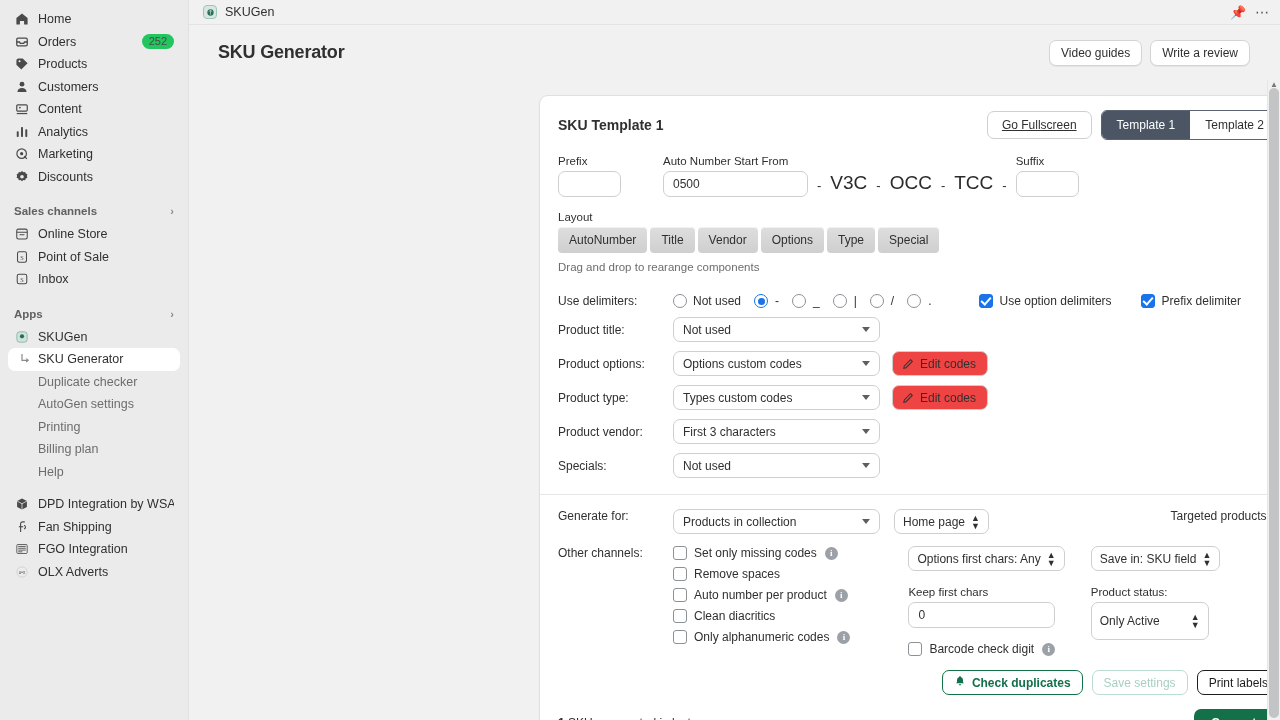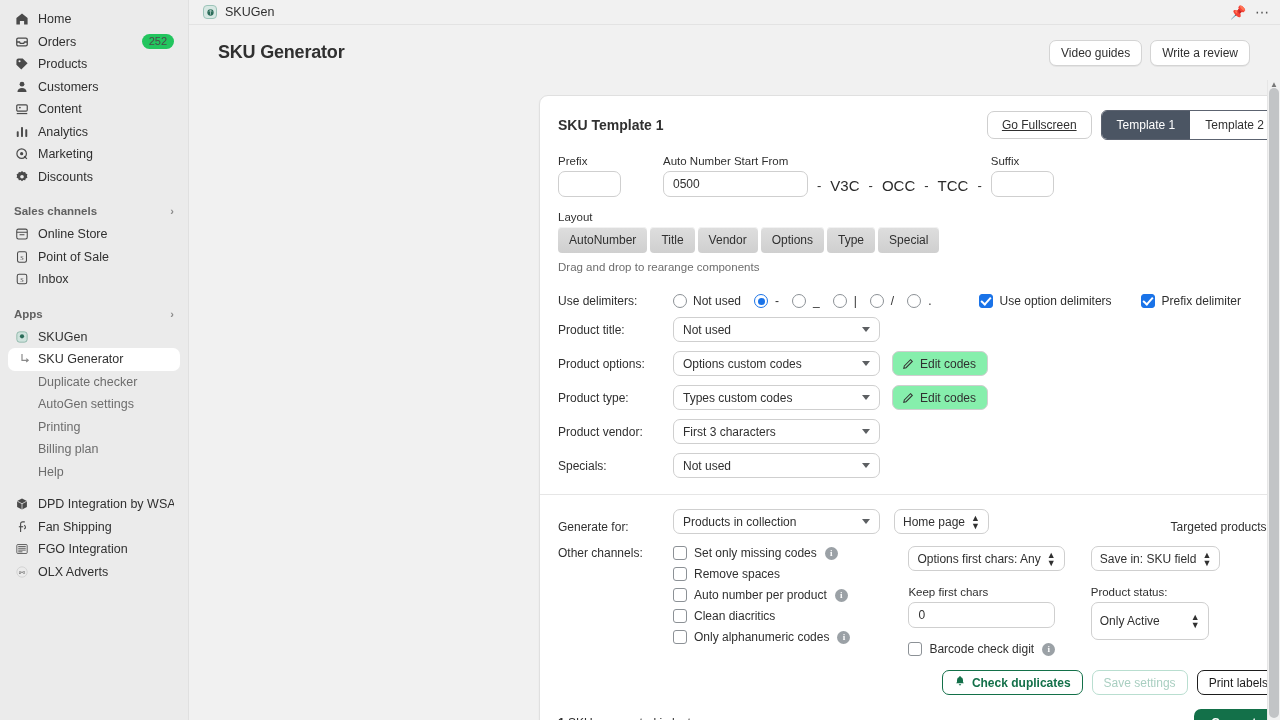--- a/index.html
+++ b/index.html
@@ -126,21 +126,21 @@
   .fld { display: flex; flex-direction: column; }
   .fld-label { font-size: 11.5px; color: #303030; margin-bottom: 4px; }
   .txtinput {
     border: 1px solid #cfcfcf; border-radius: 7px;
     height: 26px; background: #fff; font-size: 12px;
     color: #303030; padding: 0 9px; font-family: inherit; outline: none;
   }
   .w-prefix { width: 63px; }
   .w-autonum { width: 145px; }
   .w-suffix { width: 63px; }
-  .sku-part { font-size: 15px; color: #2b2b2b; padding: 0 0 3px 0; display:flex; align-items:flex-end; height: 26px;}
+  .sku-part { font-size: 19px; color: #2b2b2b; padding: 0 0 3px 0; display:flex; align-items:flex-end; height: 26px;}
   .dashsep { font-size: 13px; color: #2b2b2b; padding: 0 9px 4px 9px; display:flex; align-items:flex-end; height:26px;}
 
   
   .layout-label { font-size: 11.5px; color: #303030; margin-top: 14px; }
   .chips { display: flex; gap: 3px; margin-top: 4px; }
   .chip {
     background: linear-gradient(180deg,#dedede 0%,#cfcfcf 100%);
     border-radius: 4px; height: 26px; padding: 0 11px;
     font-size: 12px; color: #303030;
     display: flex; align-items: center; cursor: grab;
@@ -181,28 +181,28 @@
     display: flex; align-items: center; padding: 0 9px;
     font-size: 12px; color: #303030; cursor: pointer;
   }
   .select .caret {
     position: absolute; right: 9px; width: 0; height: 0;
     border-left: 4.5px solid transparent; border-right: 4.5px solid transparent;
     border-top: 5px solid #5c5f62;
   }
   .btn-edit {
     margin-left: 12px; border: 1px solid #cfcfcf; border-radius: 7px;
-    height: 25px; padding: 0 11px 0 9px; background: #86efac;
+    height: 25px; padding: 0 11px 0 9px; background: #ef4444;
     display: flex; align-items: center; gap: 6px;
     font-size: 12px; color: #303030; cursor: pointer; font-family: inherit;
   }
   .pencil { color: #444; display: flex; }
 
   
-  .genrow { display: flex; align-items: flex-end; }
+  .genrow { display: flex; align-items: flex-start; }
   .native-sel {
     border: 1px solid #cfcfcf; border-radius: 7px; height: 25px;
     background: #fff; display: inline-flex; align-items: center;
     padding: 0 8px; font-size: 12px; color: #303030; cursor: pointer; gap: 6px;
   }
   .updown { font-size: 9px; line-height: 8px; color: #303030; display:flex; flex-direction:column; }
   .targeted { margin-left: auto; font-size: 12px; color: #303030; }
   .targeted b { font-weight: bold; }
 
   .optsrow { display: flex; margin-top: 12px; }

